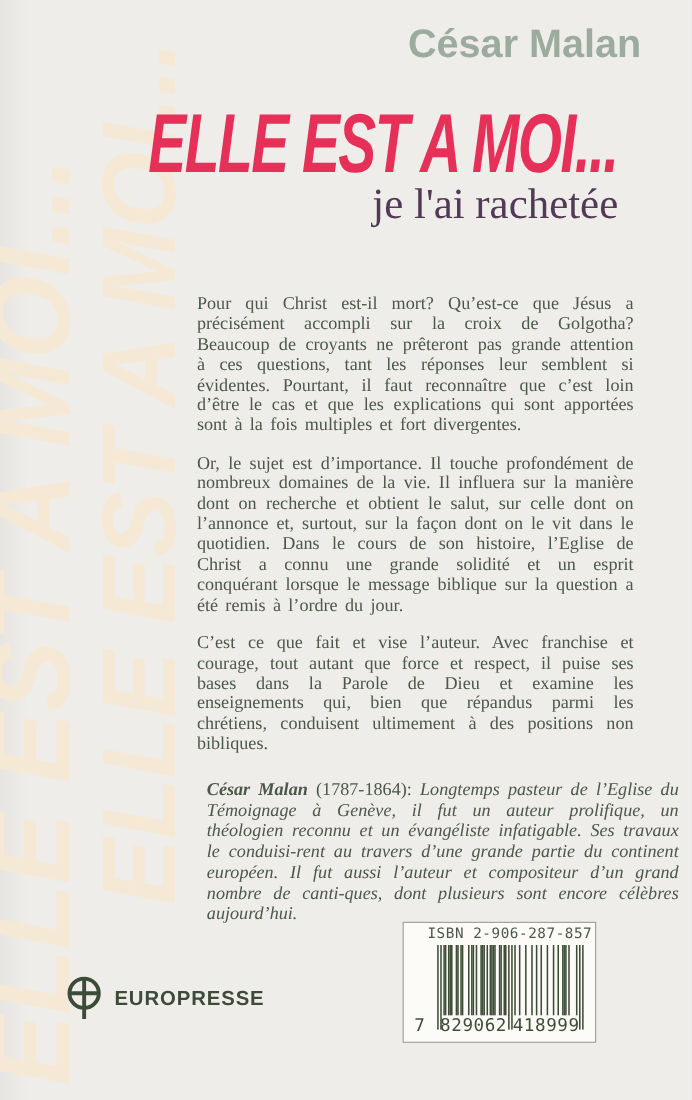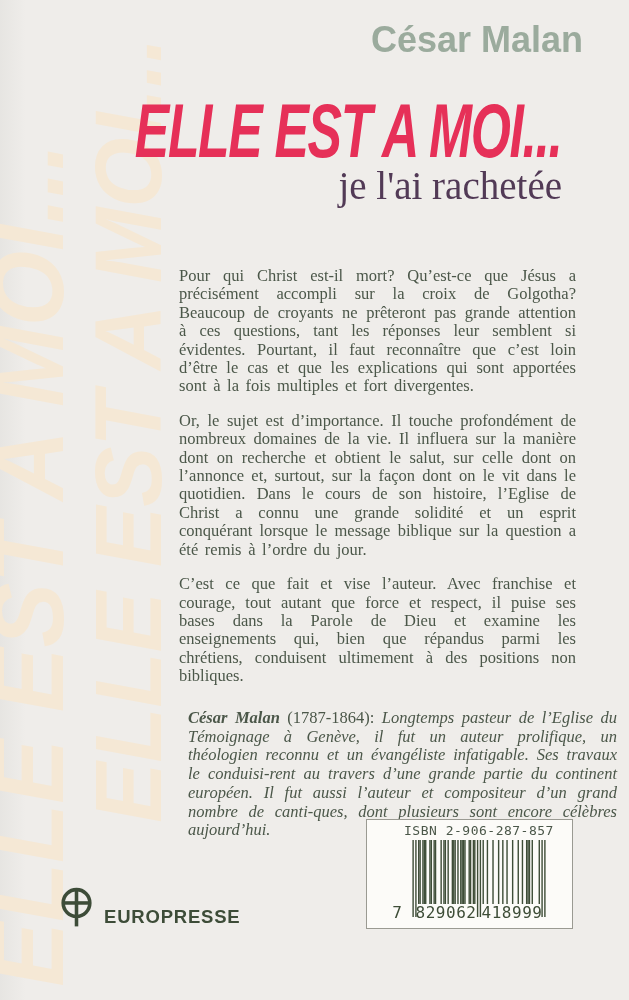--- a/index.html
+++ b/index.html
@@ -89,33 +89,33 @@
     word-spacing:2px;
     color:var(--body-text);
     font-style:italic;
     z-index:2;
     margin-left:25px;
   }
   .bio-name{font-weight:bold;font-style:italic;}
   .bio-dates{font-style:normal;}
   .publisher{
     position:absolute;left:60px;top:886px;
-    display:flex;align-items:flex-end;gap:11px;
+    display:flex;align-items:center;gap:11px;
     z-index:2;
   }
   .logo{width:33px;height:42px;display:block;}
   .logo circle,.logo line{stroke:var(--publisher-green);}
   .publisher-name{
     font-family:"Liberation Sans", sans-serif;
     font-weight:bold;font-size:18.5px;letter-spacing:0.8px;
     color:var(--publisher-green);
     padding-top:2px;
   }
   .isbn-box{
-    position:absolute;left:366px;top:819px;width:207px;height:110px;
+    position:absolute;left:366px;top:838px;width:176px;height:110px;
     background:var(--isbn-box-bg);
     border:1px solid var(--isbn-box-border);
     display:flex;flex-direction:column;align-items:center;
     z-index:2;
     padding-left:19px;
   }
   .isbn-label{
     margin-top:4px;
     font-family:"DejaVu Sans Mono", monospace;
     font-size:13px;letter-spacing:0.5px;line-height:14px;

